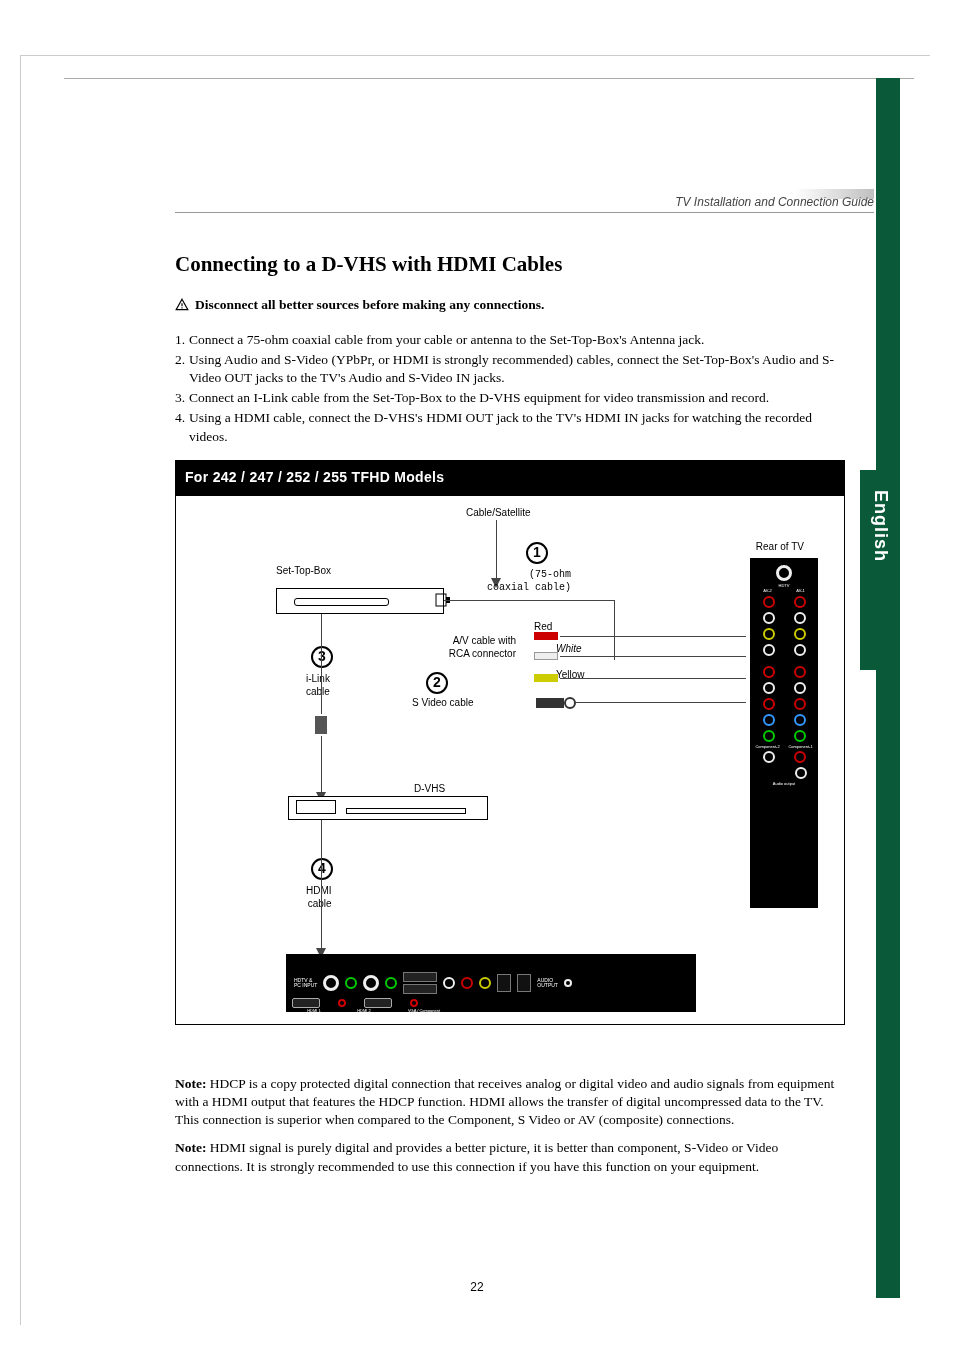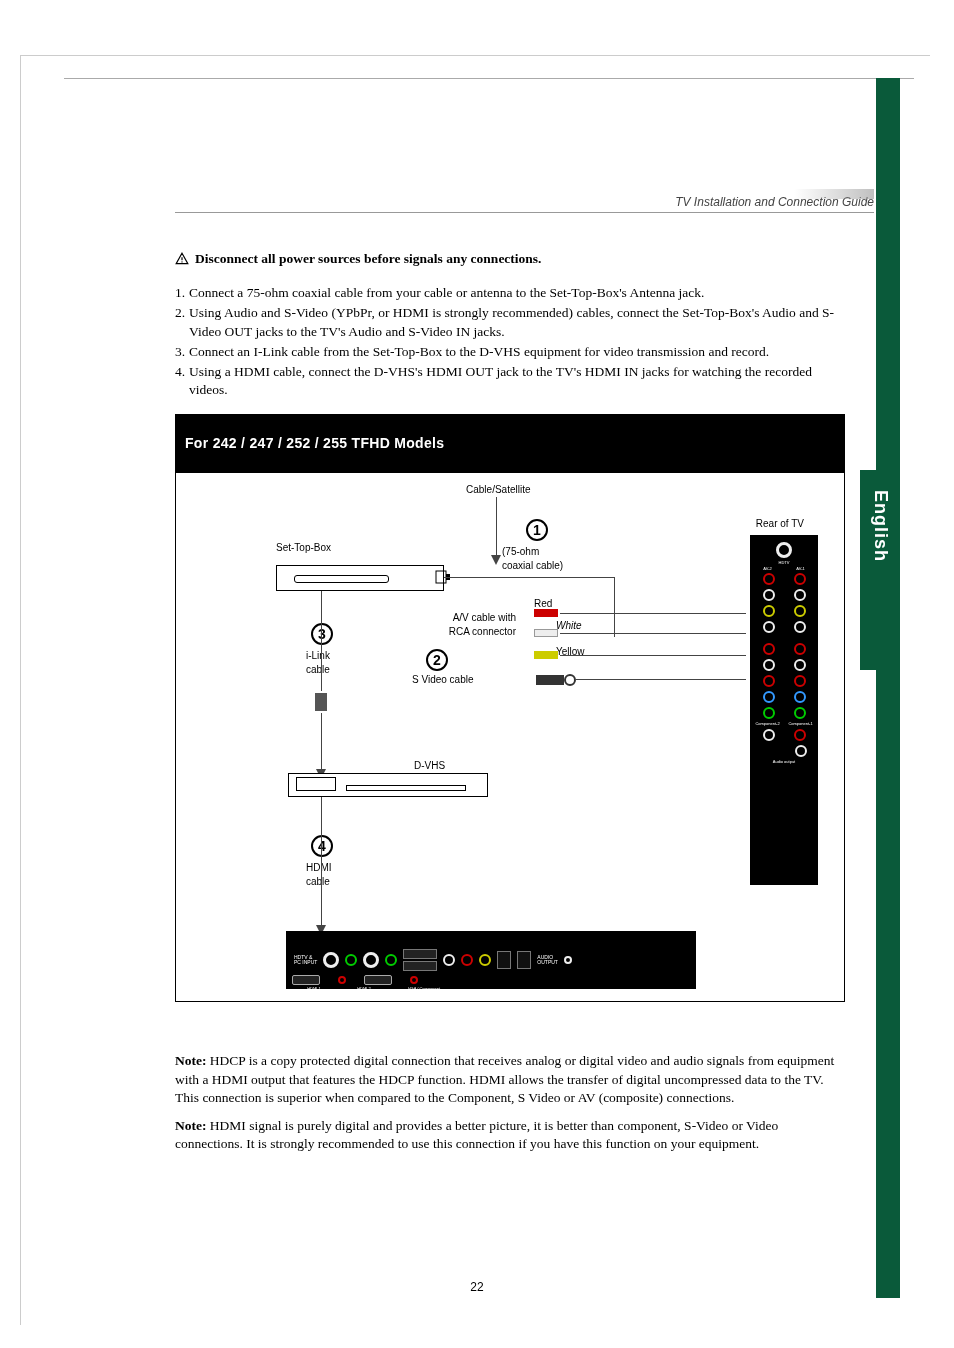--- a/index.html
+++ b/index.html
@@ -107,32 +107,32 @@
     content: counter(step) ".";
     position: absolute;
     left: 0;
   }
   .model-bar {
     background: #000;
     color: #fff;
     font-family: Arial, sans-serif;
     font-weight: bold;
     font-size: 14px;
-    padding: 20px 10px;
+    padding: 8px 10px;
     letter-spacing: 0.3px;
   }
   .diagram-box {
     border: 1px solid #000;
     background: #fff;
     height: 530px;
     position: relative;
     font-family: Arial, sans-serif;
     font-size: 10px;
   }
-  .lbl { position: absolute; color:#000; }
+  .lbl { position: absolute; color:#000;text-align:right; }
   .circ-num {
     position: absolute;
     width: 22px; height: 22px;
     border: 2px solid #000;
     border-radius: 50%;
     display: flex; align-items:center; justify-content:center;
     font-weight: bold; font-size: 14px; background:#fff;
     font-family: Arial, sans-serif;
   }
   .rear-panel {
@@ -219,28 +219,29 @@
 <div class="side-tab">
   <span>English</span>
 </div>
 
 <div class="header-bar">
   <span>TV Installation and Connection Guide</span>
 </div>
 <div class="header-fade"></div>
 
 <div class="content">
+  <h1 class="section-title">Connecting to a D-VHS with HDMI Cables</h1>
 
   <div class="warning-row">
     <svg class="warn-icon" viewBox="0 0 24 24">
       <path d="M12 2 L22 20 L2 20 Z" fill="none" stroke="#000" stroke-width="2"></path>
       <line x1="12" y1="9" x2="12" y2="14" stroke="#000" stroke-width="2"></line>
       <circle cx="12" cy="17" r="1.2" fill="#000"></circle>
     </svg>
-    <span>Disconnect all power sources before signals any connections.</span>
+    <span>Disconnect all better sources before making any connections.</span>
   </div>
 
   <ol class="steps">
     <li>Connect a 75-ohm coaxial cable from your cable or antenna to the Set-Top-Box's Antenna jack.</li>
     <li>Using Audio and S-Video (YPbPr, or HDMI is strongly recommended) cables, connect the Set-Top-Box's Audio and S-Video OUT jacks to the TV's Audio and S-Video IN jacks.</li>
     <li>Connect an I-Link cable from the Set-Top-Box to the D-VHS equipment for video transmission and record.</li>
     <li>Using a HDMI cable, connect the D-VHS's HDMI OUT jack to the TV's HDMI IN jacks for watching the recorded videos.</li>
   </ol>
 
   <div class="model-bar">For 242 / 247 / 252 / 255 TFHD Models</div>
@@ -258,21 +259,21 @@
     <div class="stb-inner"></div>
 
     <svg style="position:absolute; left:258px; top:94px;" width="18" height="20">
       <rect x="2" y="4" width="10" height="12" fill="none" stroke="#000"></rect>
       <rect x="12" y="7" width="4" height="6" fill="#000"></rect>
     </svg>
 
     <div class="circ-num" style="left:350px; top:46px;">
         <span>1</span>
       </div>
-    <div class="lbl" style="left:326px; top:72px; white-space:pre;">(75-ohm
+    <div class="lbl" style="left:311px; top:72px; white-space:pre;font-family:Liberation Mono, monospace;">(75-ohm
 coaxial cable)</div>
 
     <div class="line-h" style="left:268px; top:104px; width:170px;"></div>
     <div class="line-v" style="left:438px; top:104px; height:60px;"></div>
 
     <div class="lbl" style="left:230px; top:138px; text-align:right; white-space:pre; width:110px;">A/V cable with
 RCA connector</div>
 
     <div class="lbl" style="left:358px; top:124px;">Red</div>
     <div class="cable-plug red" style="left:358px; top:136px;"></div>

